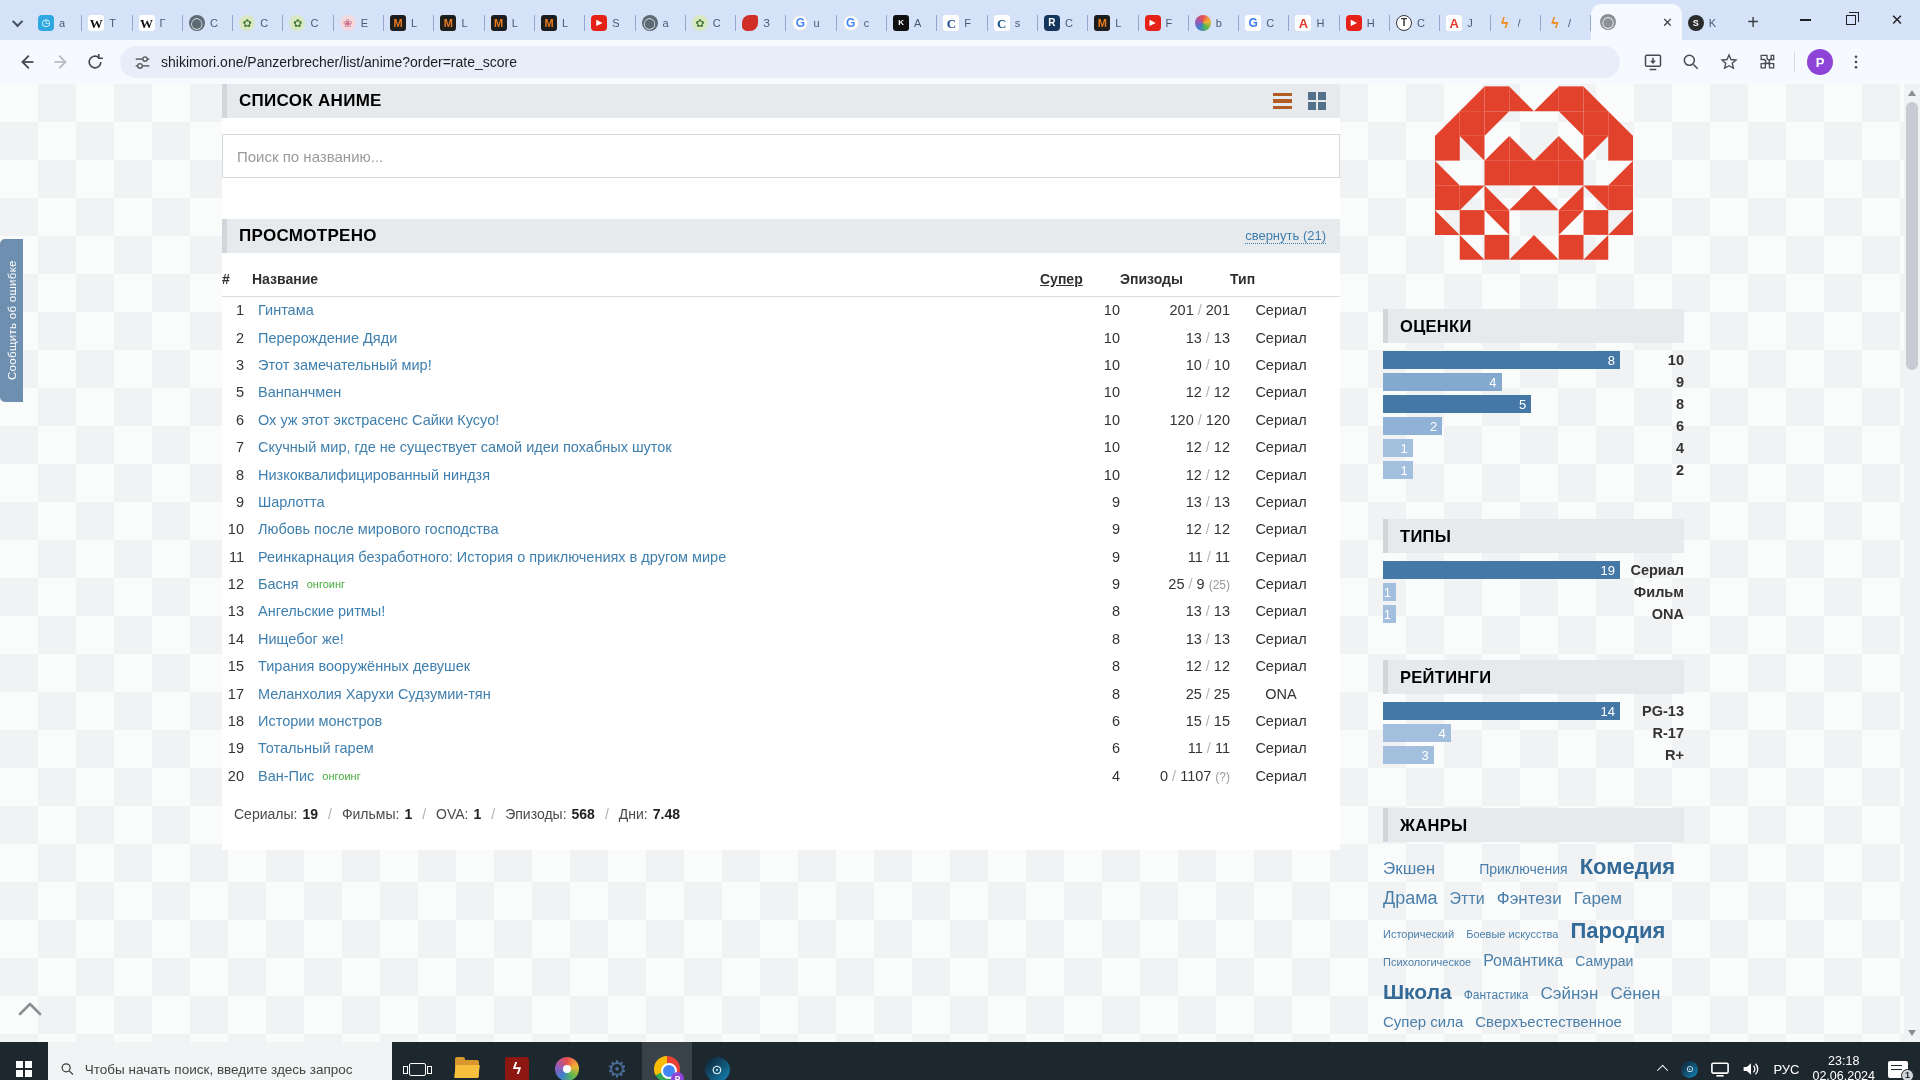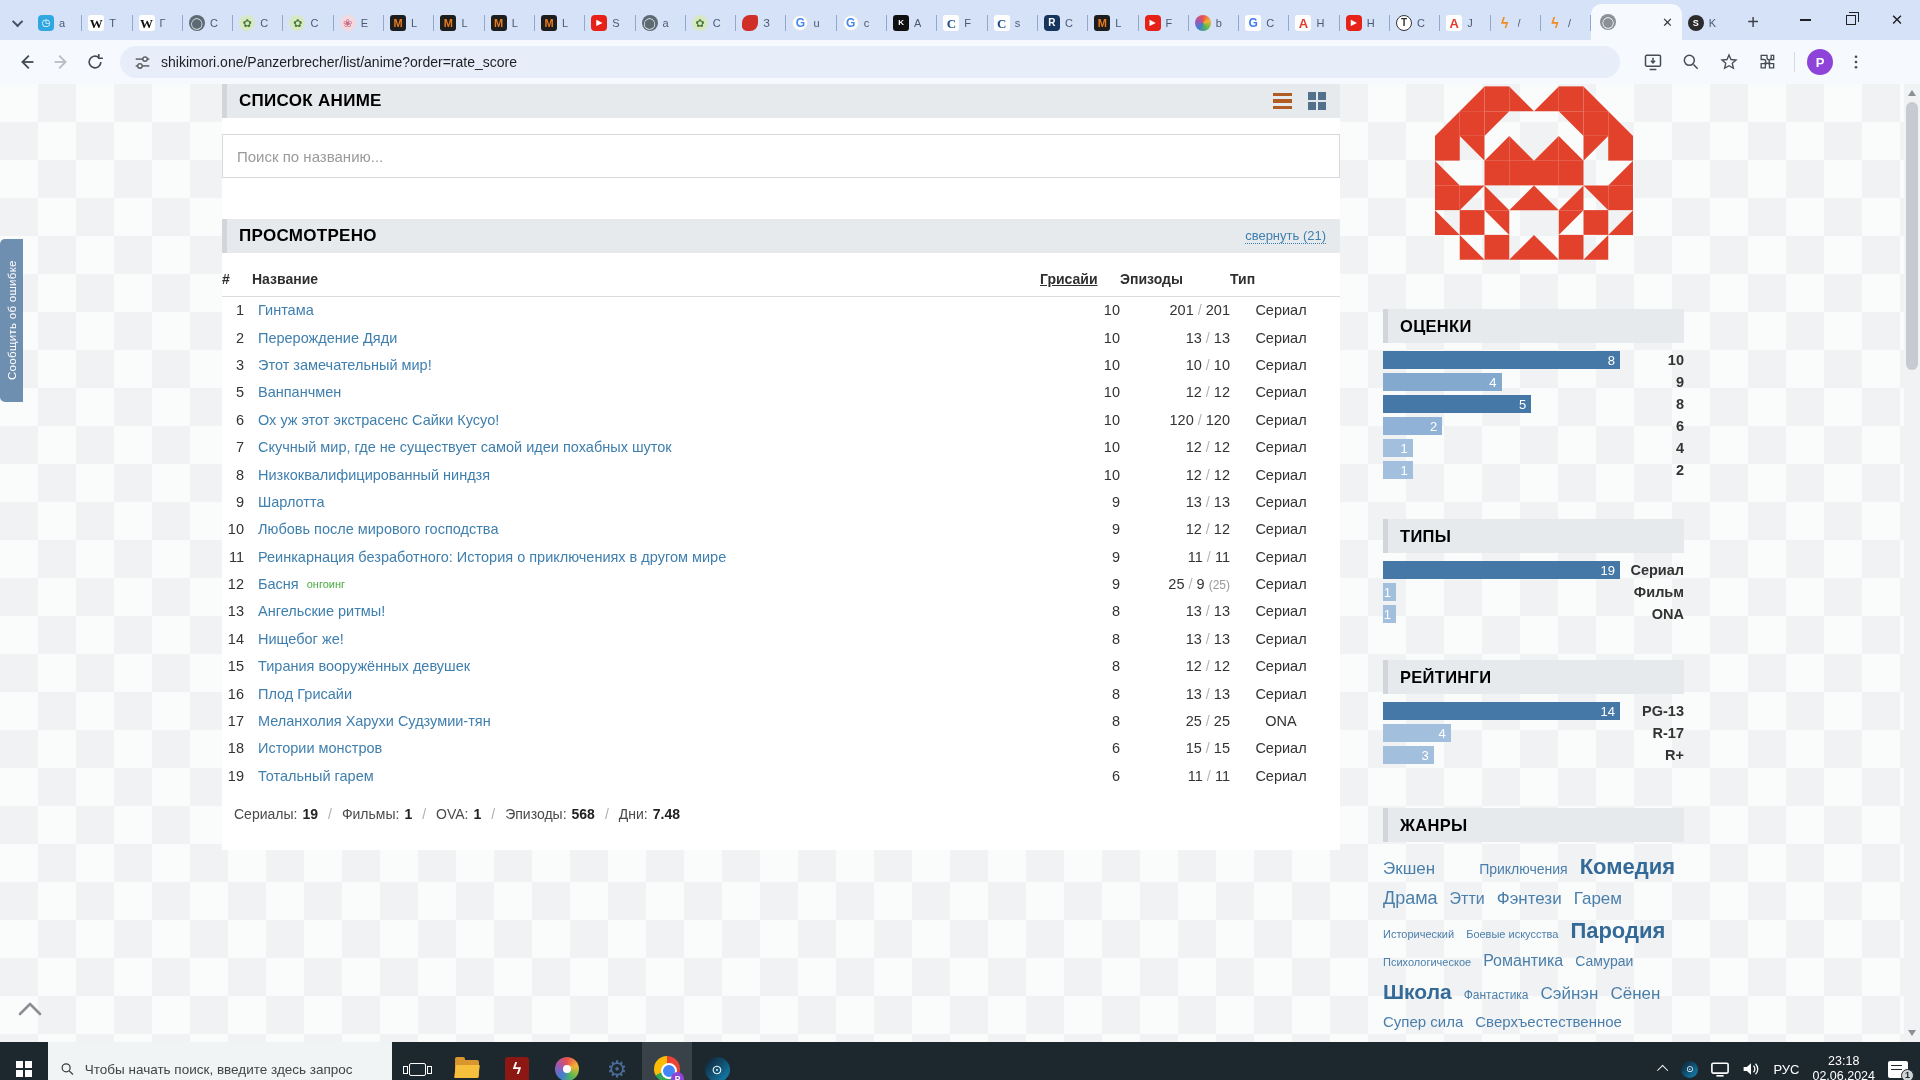--- a/index.html
+++ b/index.html
@@ -436,21 +436,21 @@
     <div class="bar-header section-bar">
       <h2>ПРОСМОТРЕНО</h2>
       <span class="collapse-link" style="margin-left:auto">свернуть (21)</span>
     </div>
 
     <table class="anime" id="anime-table">
       <thead>
         <tr>
           <th class="col-num">#</th>
           <th class="col-title">Название</th>
-          <th class="col-score"><span>Грисайи</span></th>
+          <th class="col-score"><span>Супер</span></th>
           <th class="col-eps">Эпизоды</th>
           <th class="col-type">Тип</th>
         </tr>
       </thead>
       <tbody>
           <tr>
             <td class="c-num">1</td>
             <td class="c-title"><a>Гинтама</a></td>
             <td class="c-score">10</td>
             <td class="c-eps"><span class="ep-watched">201</span><span class="ep-sep"> / </span><span class="ep-total">201</span></td>
@@ -541,45 +541,45 @@
             <td class="c-type">Сериал</td>
           </tr>
           <tr>
             <td class="c-num">15</td>
             <td class="c-title"><a>Тирания вооружённых девушек</a></td>
             <td class="c-score">8</td>
             <td class="c-eps"><span class="ep-watched">12</span><span class="ep-sep"> / </span><span class="ep-total">12</span></td>
             <td class="c-type">Сериал</td>
           </tr>
           <tr>
-            <td class="c-num">16</td>
-            <td class="c-title"><a>Плод Грисайи</a></td>
-            <td class="c-score">8</td>
-            <td class="c-eps"><span class="ep-watched">13</span><span class="ep-sep"> / </span><span class="ep-total">13</span></td>
-            <td class="c-type">Сериал</td>
-          </tr>
-          <tr>
             <td class="c-num">17</td>
             <td class="c-title"><a>Меланхолия Харухи Судзумии-тян</a></td>
             <td class="c-score">8</td>
             <td class="c-eps"><span class="ep-watched">25</span><span class="ep-sep"> / </span><span class="ep-total">25</span></td>
             <td class="c-type">ONA</td>
           </tr>
           <tr>
             <td class="c-num">18</td>
             <td class="c-title"><a>Истории монстров</a></td>
             <td class="c-score">6</td>
             <td class="c-eps"><span class="ep-watched">15</span><span class="ep-sep"> / </span><span class="ep-total">15</span></td>
             <td class="c-type">Сериал</td>
           </tr>
           <tr>
             <td class="c-num">19</td>
             <td class="c-title"><a>Тотальный гарем</a></td>
             <td class="c-score">6</td>
             <td class="c-eps"><span class="ep-watched">11</span><span class="ep-sep"> / </span><span class="ep-total">11</span></td>
+            <td class="c-type">Сериал</td>
+          </tr>
+          <tr>
+            <td class="c-num">20</td>
+            <td class="c-title"><a>Ван-Пис</a><span class="ongoing">онгоинг</span></td>
+            <td class="c-score">4</td>
+            <td class="c-eps"><span class="ep-watched">0</span><span class="ep-sep"> / </span><span class="ep-total">1107</span><span class="ep-note">(?)</span></td>
             <td class="c-type">Сериал</td>
           </tr>
         </tbody>
     </table>
 
     <div class="stats-line" id="stats"><span class="stat-label">Сериалы:</span><span class="stat-value">19</span><span class="stat-sep">/</span><span class="stat-label">Фильмы:</span><span class="stat-value">1</span><span class="stat-sep">/</span><span class="stat-label">OVA:</span><span class="stat-value">1</span><span class="stat-sep">/</span><span class="stat-label">Эпизоды:</span><span class="stat-value">568</span><span class="stat-sep">/</span><span class="stat-label">Дни:</span><span class="stat-value">7.48</span></div>
   </div>
 
   <div class="back-to-top">
     <svg width="32" height="26" viewBox="0 0 32 26">

